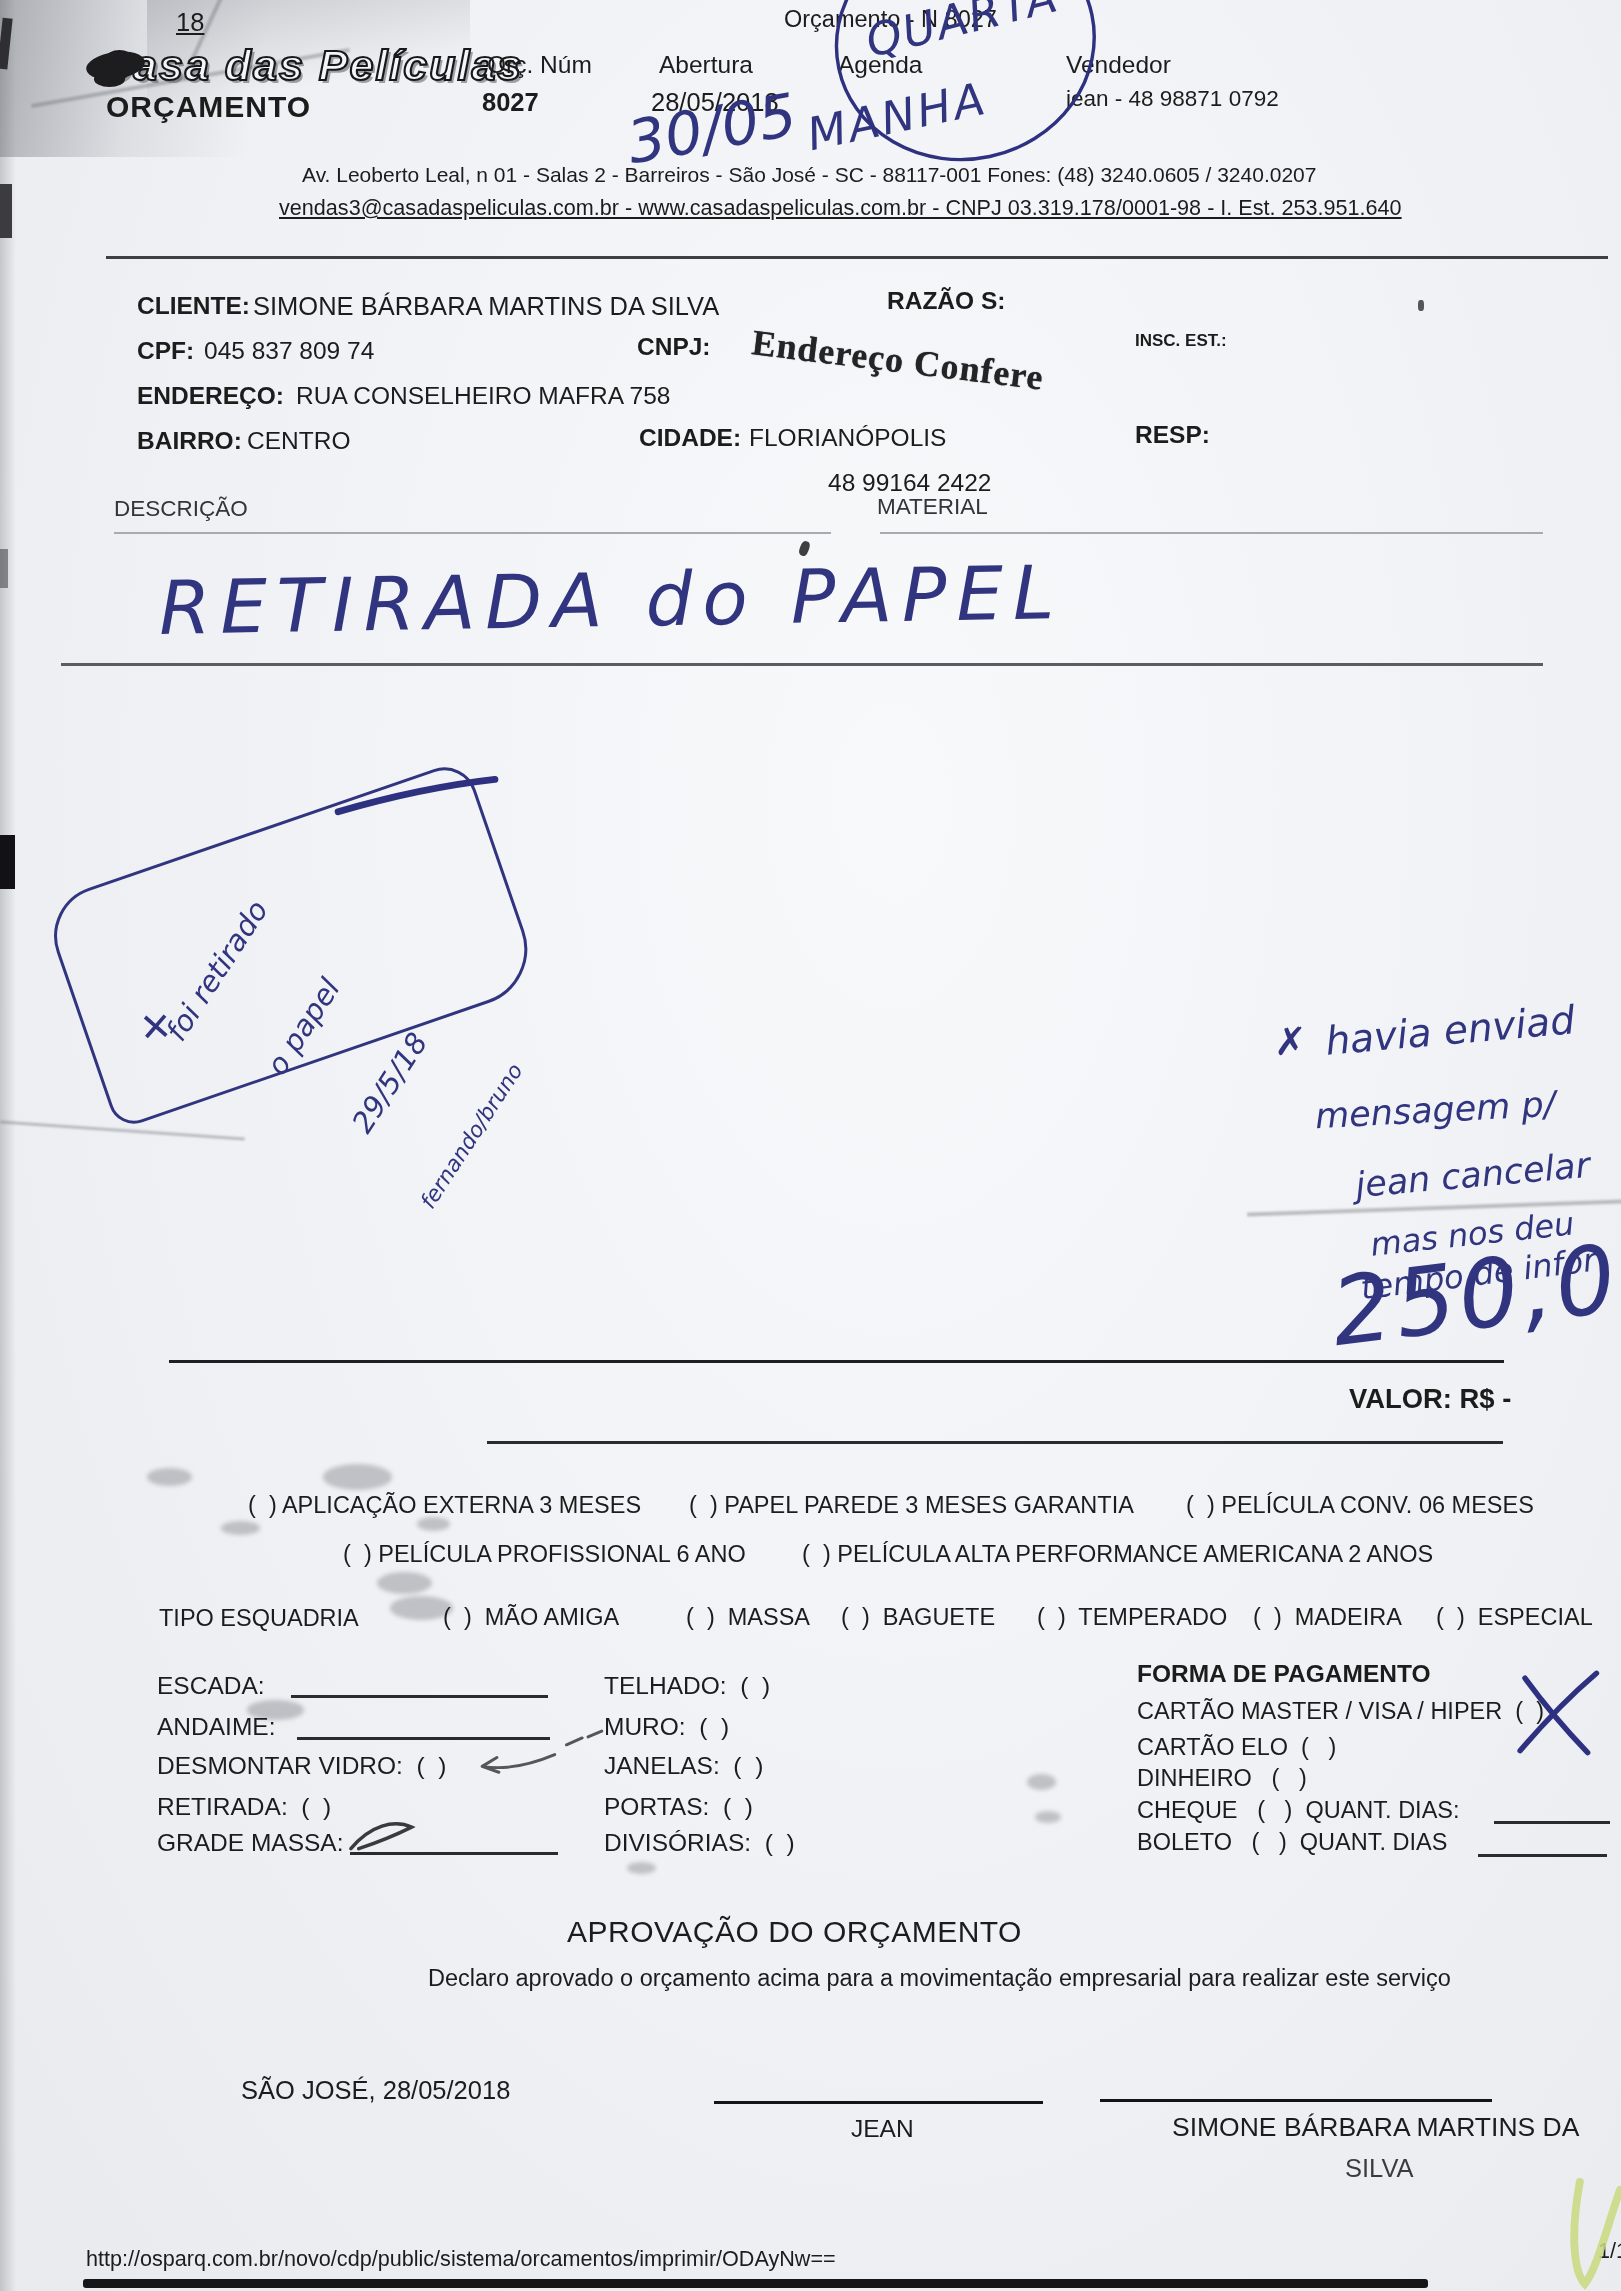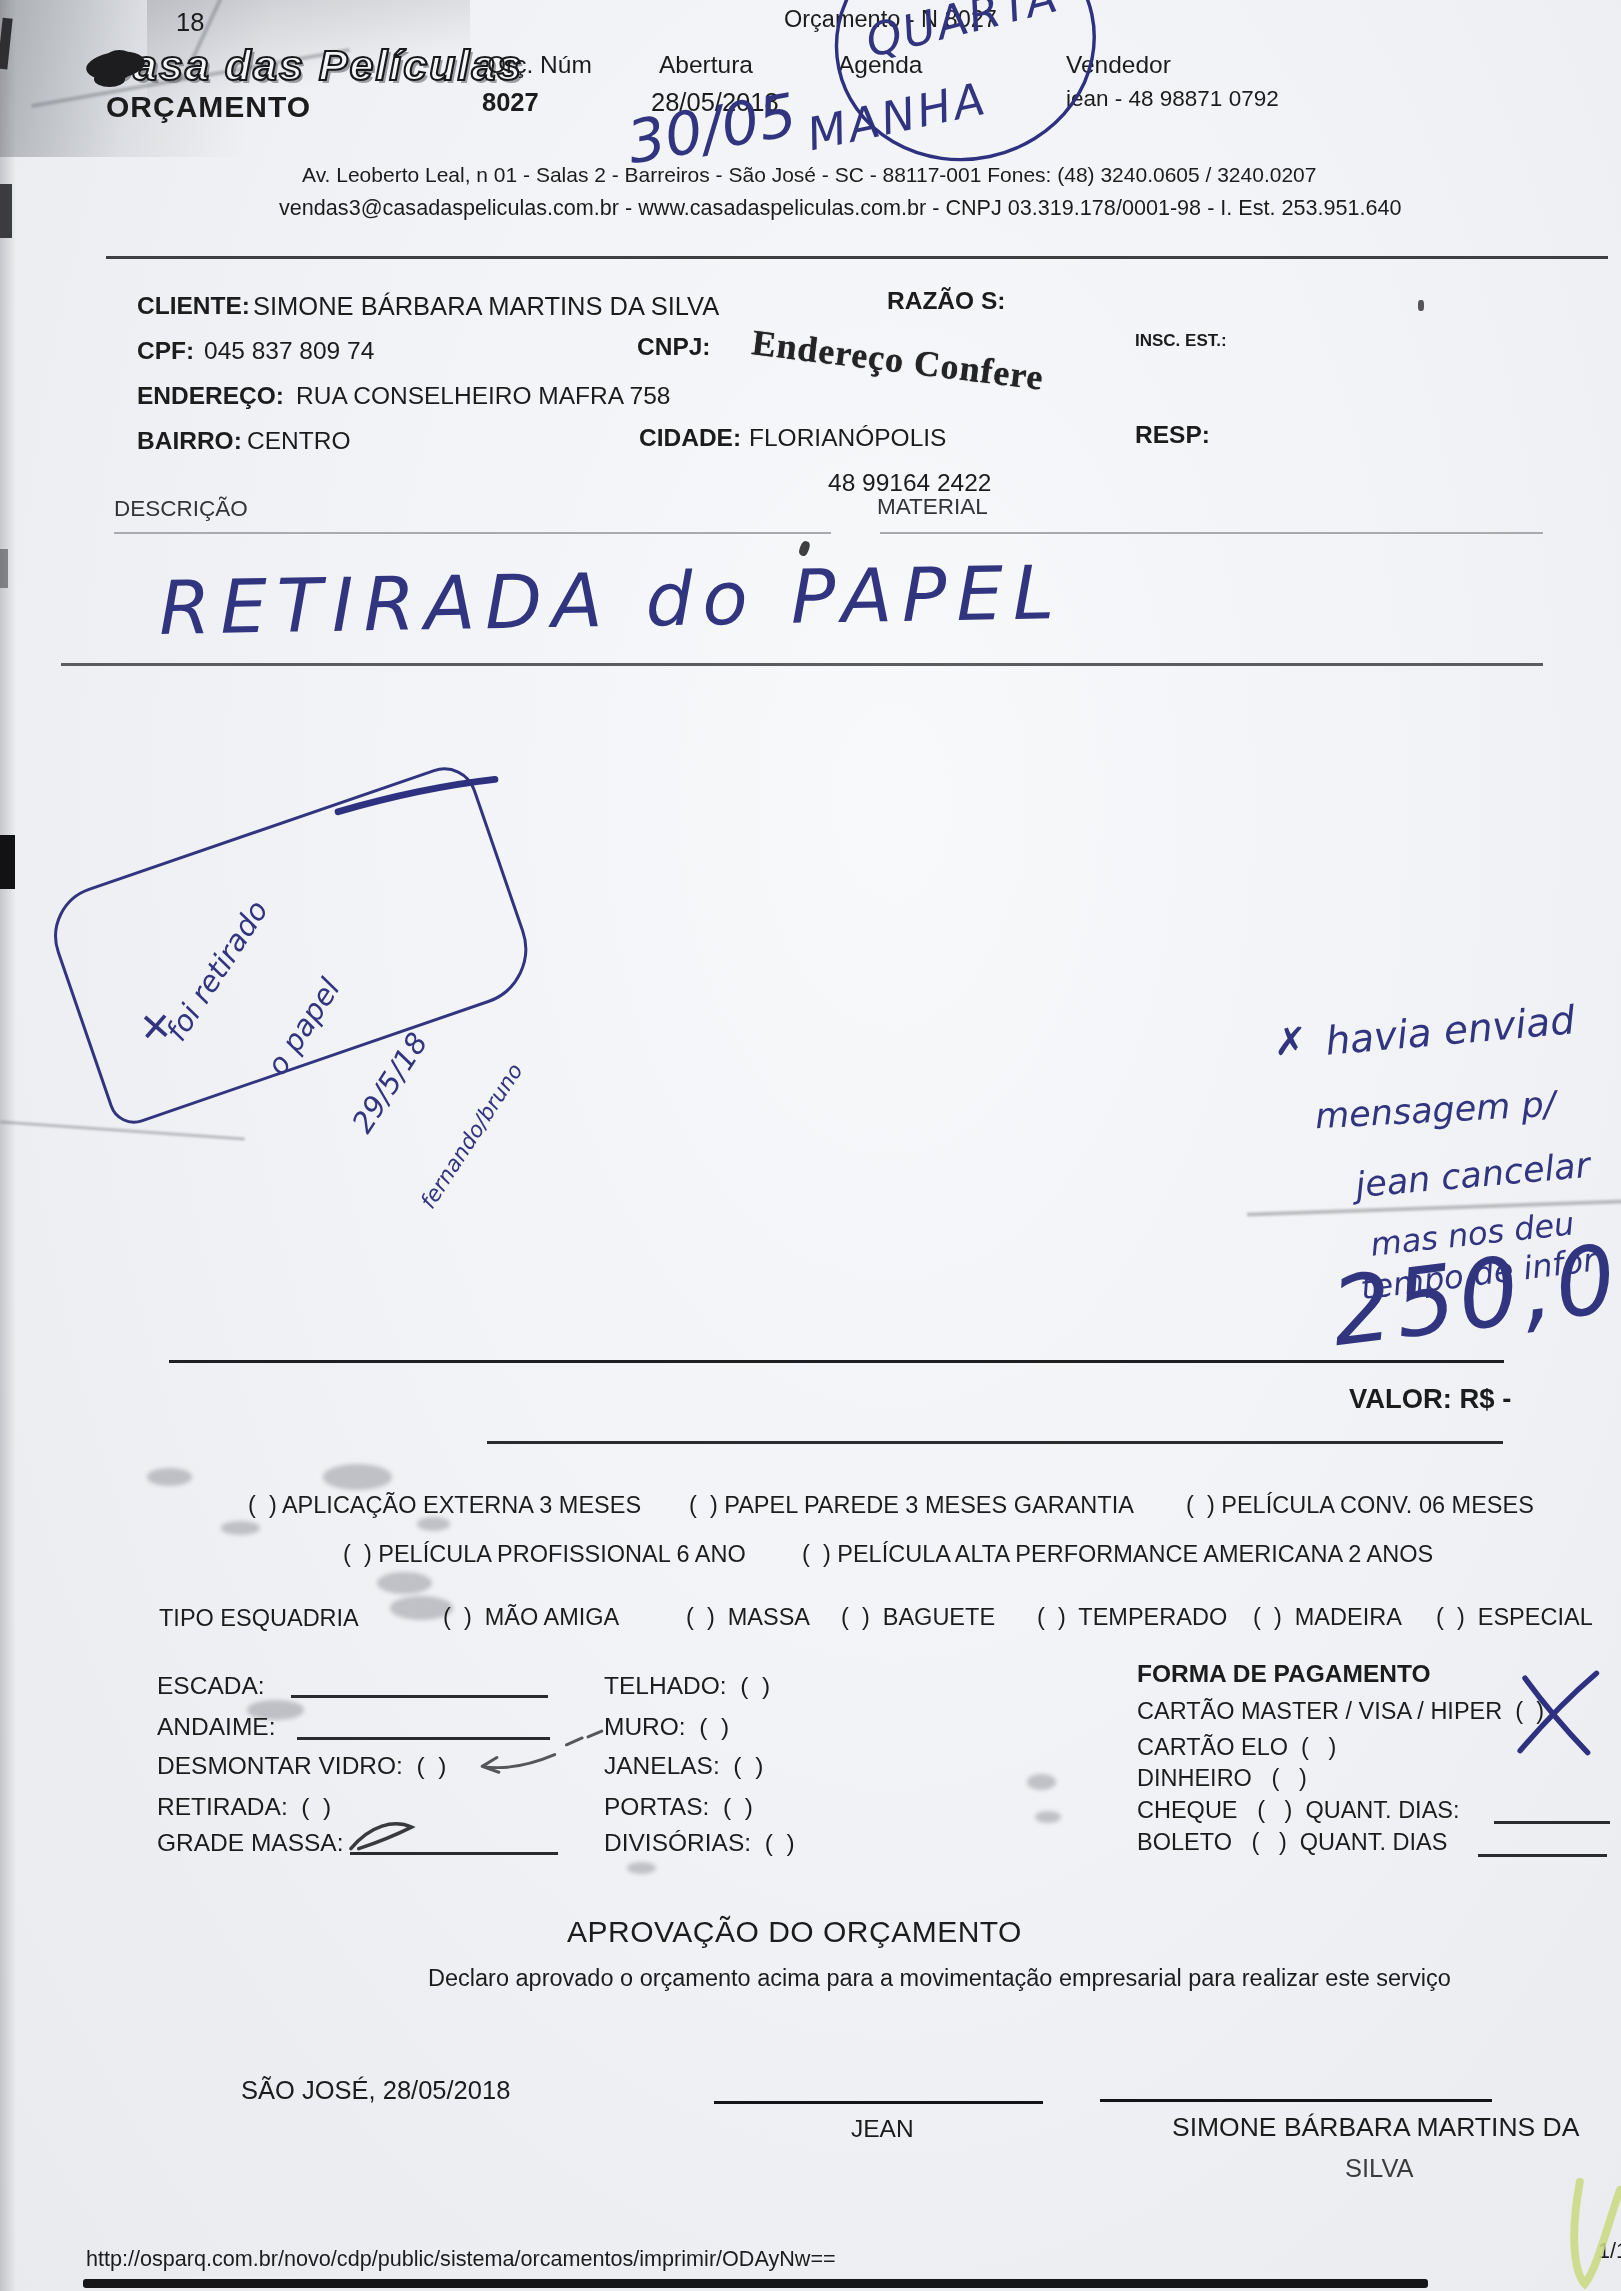--- a/index.html
+++ b/index.html
@@ -65,41 +65,41 @@
   <div class="smudge" style="left:221px;top:1521px;width:39px;height:13.7px;"></div>
   <div class="smudge" style="left:377px;top:1572px;width:55px;height:21.6px;"></div>
   <div class="smudge" style="left:390px;top:1596px;width:63px;height:23.5px;"></div>
   <div class="smudge" style="left:247px;top:1700px;width:57px;height:19.6px;"></div>
   <div class="smudge" style="left:1027px;top:1774px;width:29px;height:15.7px;"></div>
   <div class="smudge" style="left:1035px;top:1811px;width:25.5px;height:11.8px;"></div>
   <div class="smudge" style="left:627px;top:1862px;width:29px;height:11.8px;"></div>
   <div style="position:absolute;left:800px;top:541px;width:8.8px;height:14.7px;background:#3f3f42;border-radius:40%;transform:rotate(20deg);"></div>
   <div style="position:absolute;left:1418px;top:300px;width:5.9px;height:10.8px;background:#55555a;border-radius:40%;"></div>
 
-  <div class="t" style="left:176px;top:7.8px;font-size:25.5px;">18</div>
+  <div class="t" style="left:176px;top:7.8px;font-size:25.5px;text-decoration:underline;">18</div>
   <div class="logo">Casa das Películas</div>
   <div class="blob" style="left:86px;top:52px;width:59px;height:26.5px;transform:rotate(-8deg);"></div>
   <div class="blob" style="left:94px;top:71px;width:31px;height:15.7px;"></div>
   <div class="t b" style="left:106px;top:90px;font-size:30px;letter-spacing:1px;">ORÇAMENTO</div>
   <div class="t" style="left:784px;top:5.9px;font-size:23.5px;">Orçamento - N 8027</div>
 
   <div class="t" style="left:487px;top:51px;font-size:24.5px;">Orç. Núm</div>
   <div class="t b" style="left:482px;top:88px;font-size:25.5px;">8027</div>
   <div class="t" style="left:659px;top:51px;font-size:24.5px;">Abertura</div>
   <div class="t" style="left:651px;top:88px;font-size:25.5px;">28/05/2018</div>
   <div class="t" style="left:838px;top:51px;font-size:24.5px;">Agenda</div>
   <div class="t" style="left:1066px;top:51px;font-size:24.5px;">Vendedor</div>
   <div class="t" style="left:1066px;top:86px;font-size:22.5px;">jean - 48 98871 0792</div>
 
   <div class="hw" style="left:864px;top:-7.8px;font-size:45px;transform:rotate(-14deg);letter-spacing:2px;z-index:30;">QUARTA</div>
   <div class="hw" style="left:627px;top:94px;font-size:59px;transform:rotate(-10deg);z-index:30;">30/05</div>
   <div class="hw" style="left:806px;top:90px;font-size:45px;transform:rotate(-12deg);letter-spacing:2.9px;z-index:30;">MANHA</div>
 
   <div class="t" style="left:302px;top:163px;font-size:21px;">Av. Leoberto Leal, n 01 - Salas 2 - Barreiros - São José - SC - 88117-001 Fones: (48) 3240.0605 / 3240.0207</div>
-  <div class="t" style="left:279px;top:196px;font-size:21.6px;">vendas3@casadaspeliculas.com.br - www.casadaspeliculas.com.br - CNPJ 03.319.178/0001-98 - I. Est. 253.951.640</div>
+  <div class="t" style="left:279px;top:196px;font-size:21.6px;text-decoration:underline;">vendas3@casadaspeliculas.com.br - www.casadaspeliculas.com.br - CNPJ 03.319.178/0001-98 - I. Est. 253.951.640</div>
   <div class="line" style="left:106px;top:256px;width:1502px;height:2.9px;background:#3f3f42;"></div>
 
   <div class="t b" style="left:137px;top:292px;font-size:24.5px;">CLIENTE:</div>
   <div class="t" style="left:253px;top:292px;font-size:25.5px;">SIMONE BÁRBARA MARTINS DA SILVA</div>
   <div class="t b" style="left:887px;top:287px;font-size:24.5px;">RAZÃO S:</div>
   <div class="t b" style="left:137px;top:337px;font-size:24.5px;">CPF:</div>
   <div class="t" style="left:204px;top:337px;font-size:24.5px;">045 837 809 74</div>
   <div class="t b" style="left:637px;top:333px;font-size:24.5px;">CNPJ:</div>
   <div class="t b" style="left:1135px;top:331px;font-size:17px;">INSC. EST.:</div>
   <div class="stamp">Endereço Confere</div>

